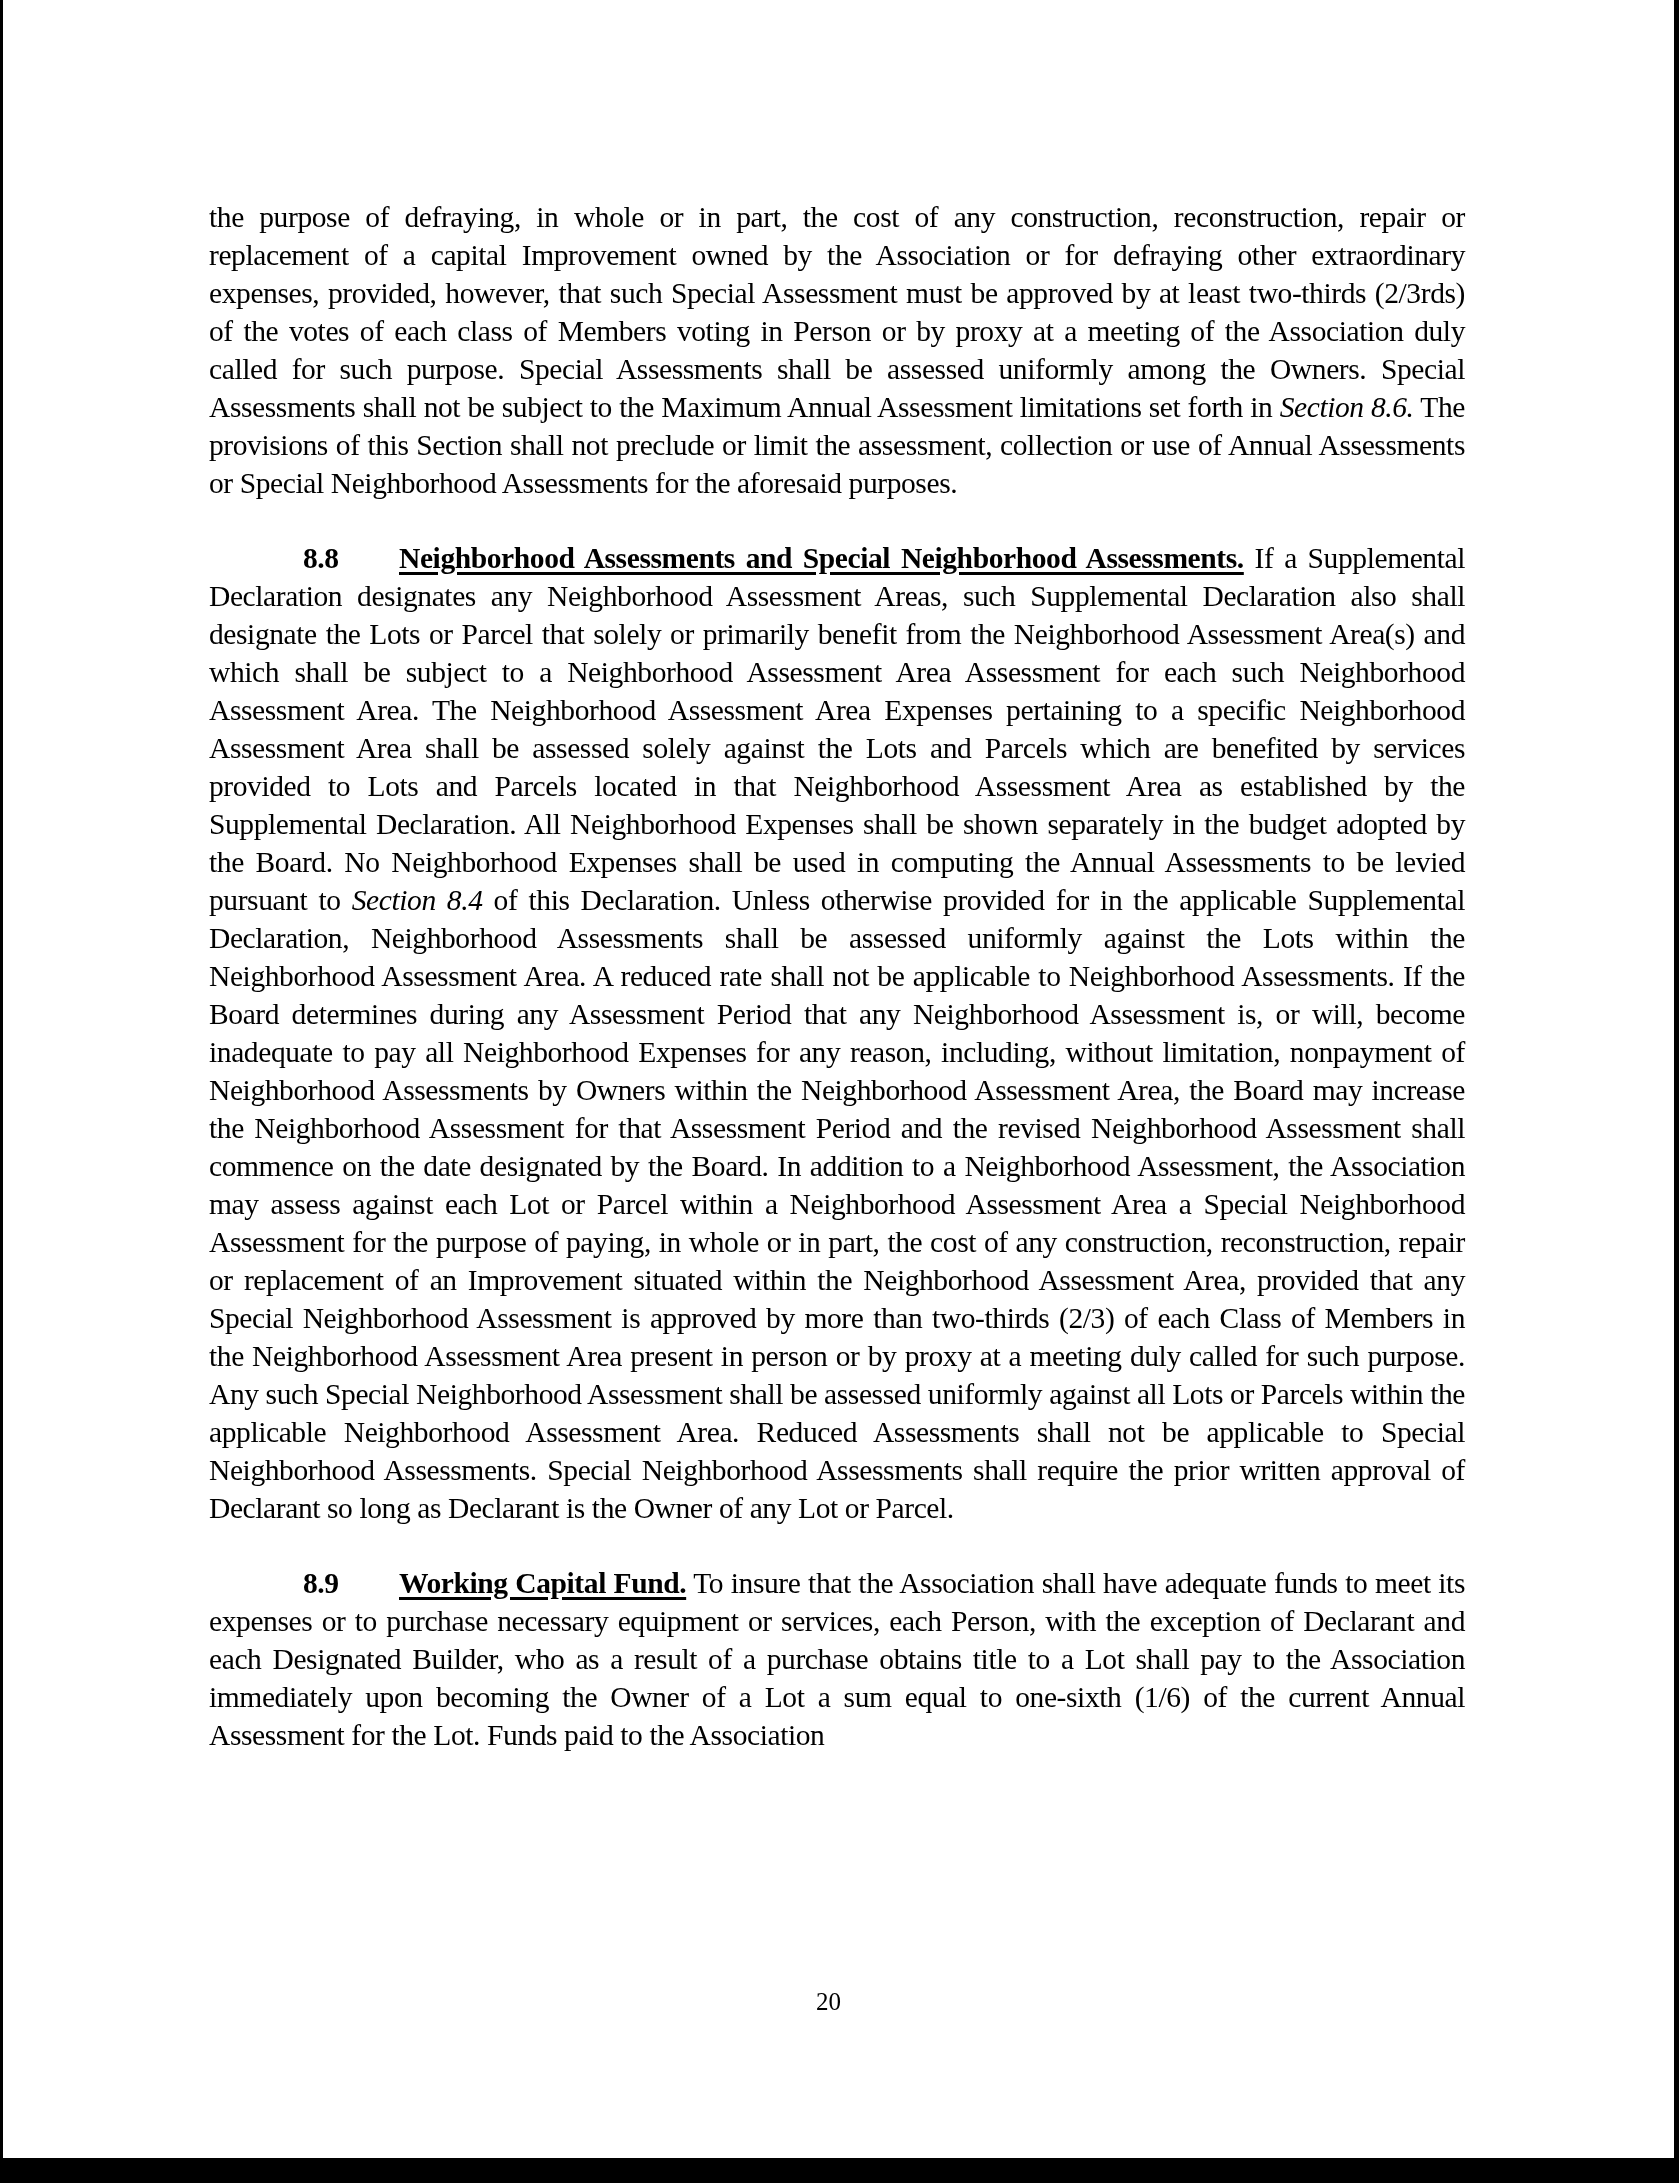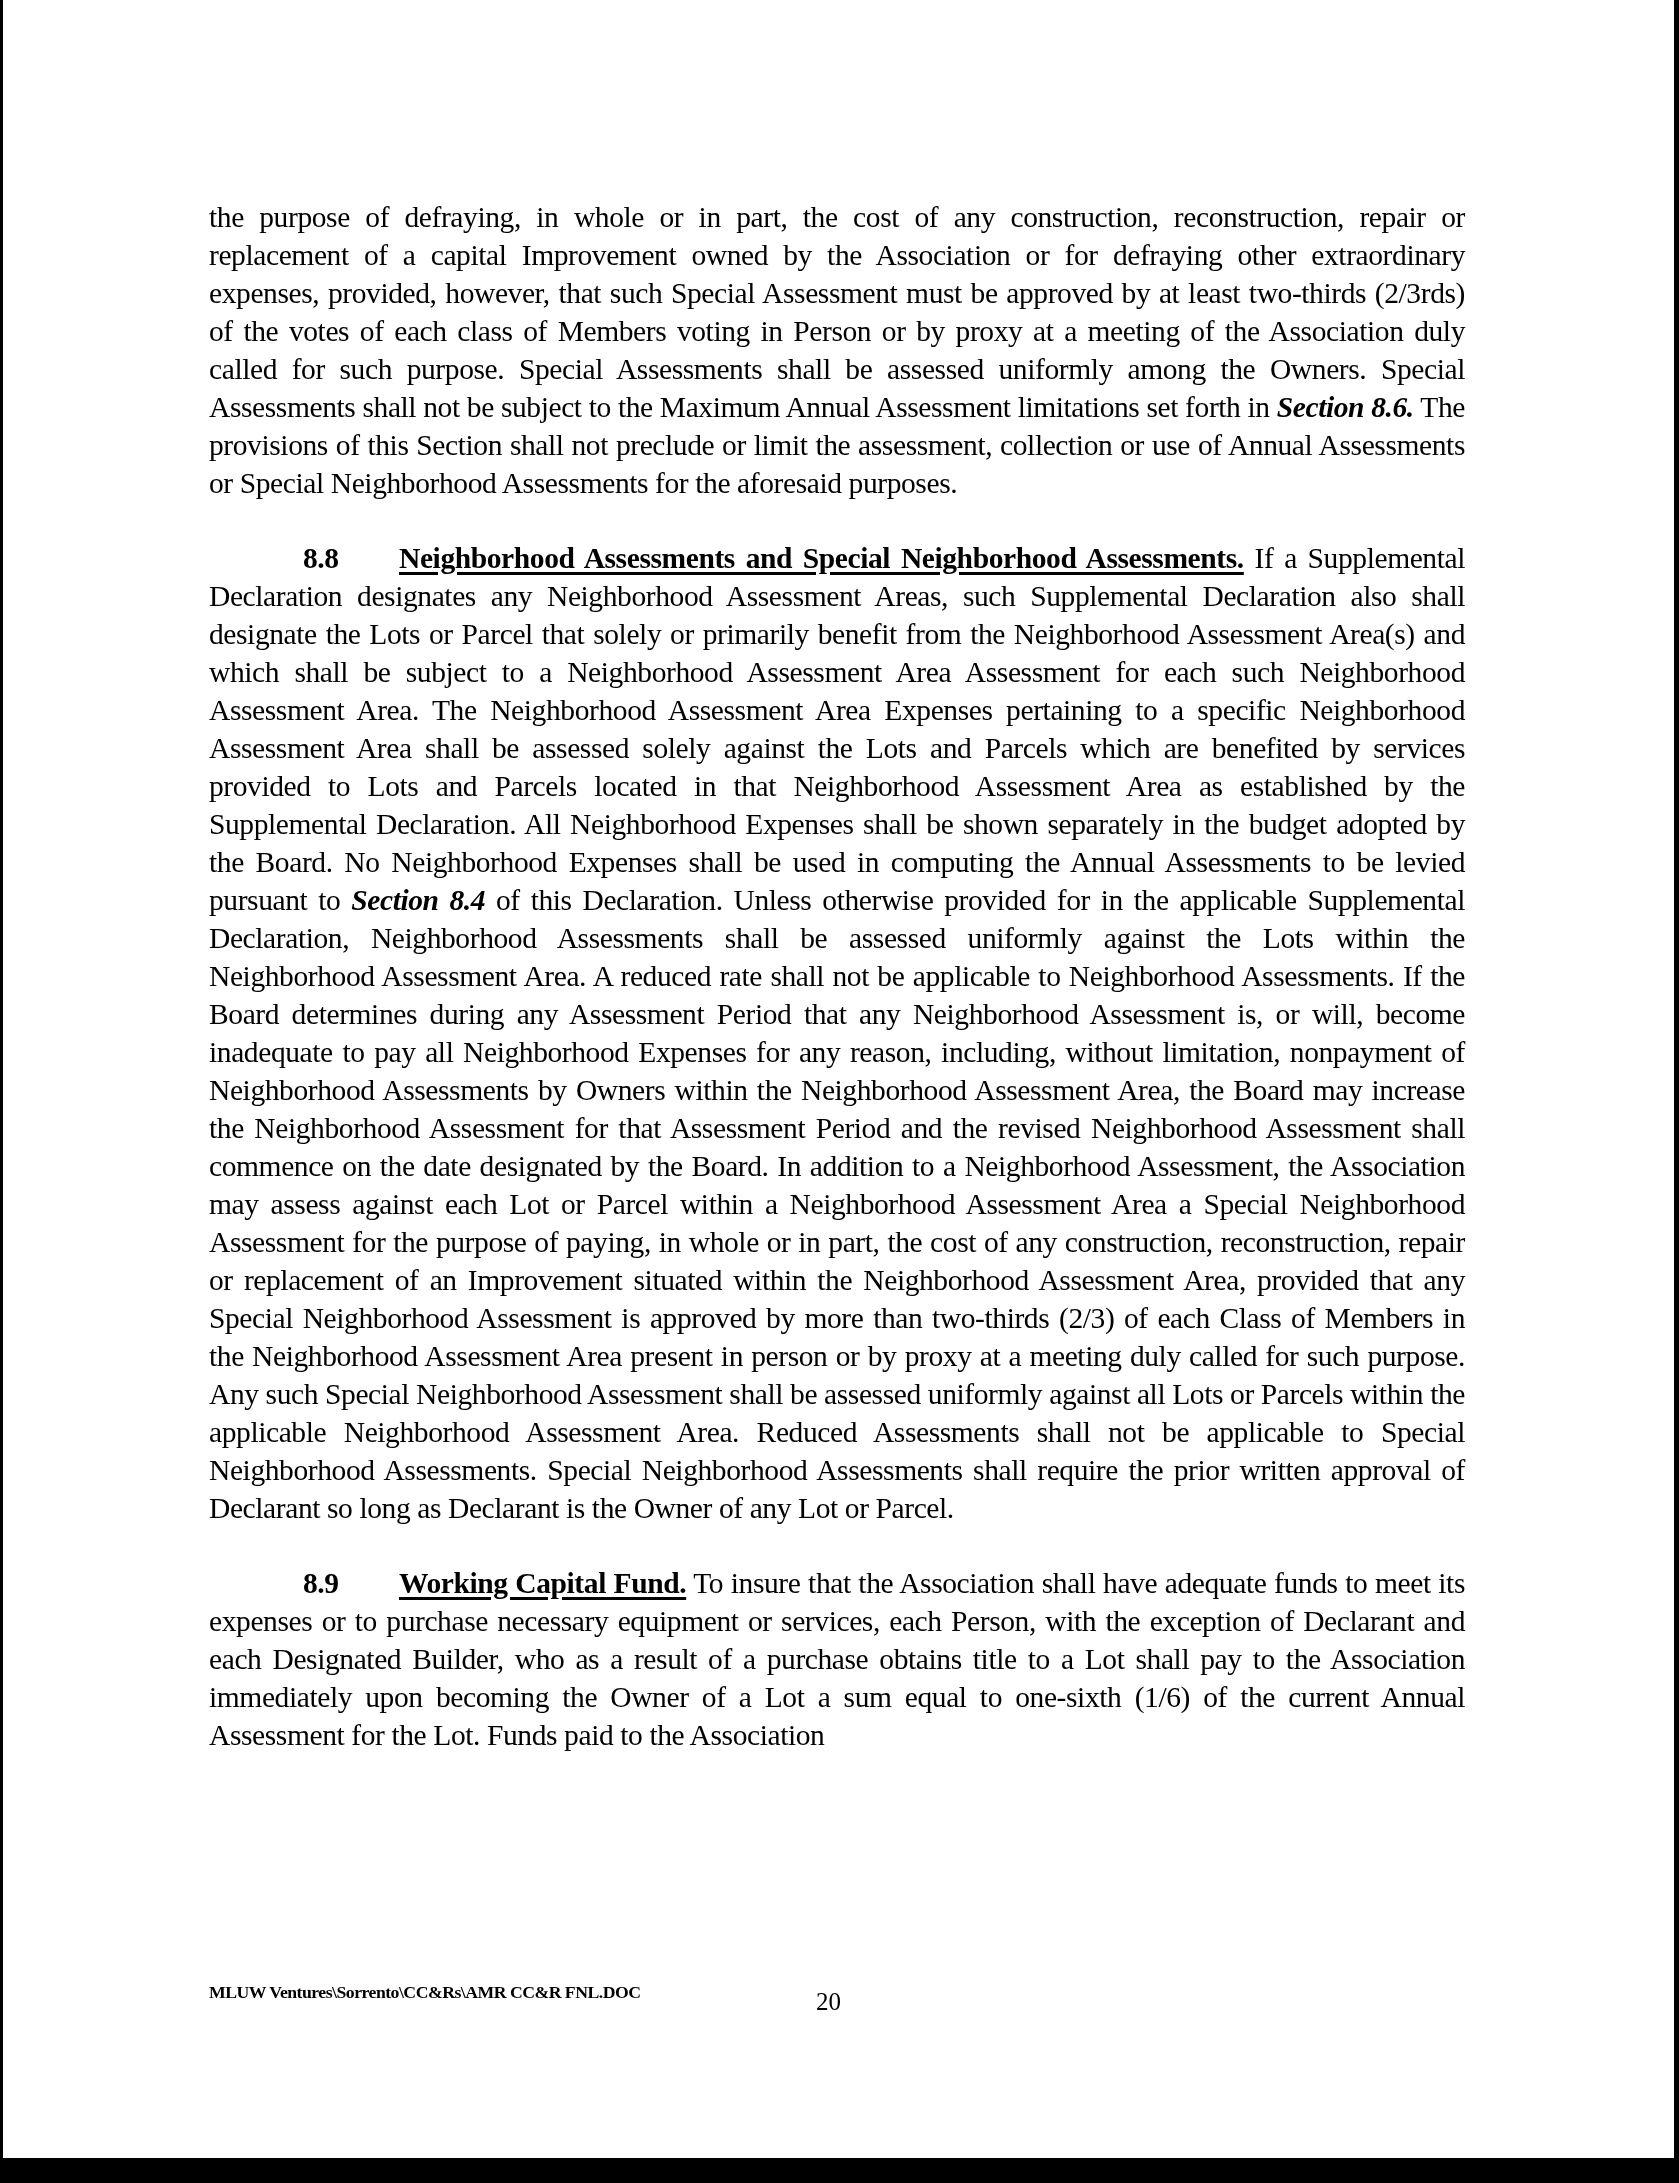--- a/index.html
+++ b/index.html
@@ -15,21 +15,21 @@
     position: absolute; left: 209px; top: 198px; width: 1256px;
   }
   .para {
     font-size: 29.5px; line-height: 38px; text-align: justify; margin: 0;
     letter-spacing: -0.4px;
   }
   .para + .para { margin-top: 37px; }
   .indent { display: inline-block; width: 94px; }
   .secnum { font-weight: bold; display: inline-block; width: 96px; }
   .sectitle { font-weight: bold; text-decoration: underline; text-decoration-thickness: 2.6px; text-underline-offset: 3.9px; }
-  .ref { font-weight: bold; font-style: italic; }
+  .ref { font-weight: normal; font-style: italic; }
   .footer { position: absolute; left: 209px; top: 1981px; width: 1256px; }
   .footer-left { font-size: 17.7px; line-height: 22px; font-weight: bold; letter-spacing: -0.5px; font-family: "Liberation Serif", serif; }
   .footer-page { position: absolute; left: 607px; top: 6.6px; font-size: 25px; }
 </style>
 </head>
 <body>
 
 <div class="border-left"></div>
 <div class="border-right"></div>
 <div class="border-bottom"></div>
@@ -38,17 +38,16 @@
 
   <p class="para"><span>the purpose of defraying, in whole or in part, the cost of any construction, reconstruction, repair or replacement of a capital Improvement owned by the Association or for defraying other extraordinary expenses, provided, however, that such Special Assessment must be approved by at least two-thirds (2/3rds) of the votes of each class of Members voting in Person or by proxy at a meeting of the Association duly called for such purpose.  Special Assessments shall be assessed uniformly among the Owners.  Special Assessments shall not be subject to the Maximum Annual Assessment limitations set forth in </span><span class="ref">Section 8.6.</span><span>  The provisions of this Section shall not preclude or limit the assessment, collection or use of Annual Assessments or Special Neighborhood Assessments for the aforesaid purposes.</span></p>
 
   <p class="para"><span class="indent"></span><span class="secnum">8.8</span><span class="sectitle">Neighborhood Assessments and Special Neighborhood Assessments.</span><span>  If a Supplemental Declaration designates any Neighborhood Assessment Areas, such Supplemental Declaration also shall designate the Lots or Parcel that solely or primarily benefit from the Neighborhood Assessment Area(s) and which shall be subject to a Neighborhood Assessment Area Assessment for each such Neighborhood Assessment Area. The Neighborhood Assessment Area Expenses pertaining to a specific Neighborhood Assessment Area shall be assessed solely against the Lots and Parcels which are benefited by services provided to Lots and Parcels located in that Neighborhood Assessment Area as established by the Supplemental Declaration.  All Neighborhood Expenses shall be shown separately in the budget adopted by the Board.  No Neighborhood Expenses shall be used in computing the Annual Assessments to be levied pursuant to </span><span class="ref">Section 8.4</span><span> of this Declaration.  Unless otherwise provided for in the applicable Supplemental Declaration, Neighborhood Assessments shall be assessed uniformly against the Lots within the Neighborhood Assessment Area.  A reduced rate shall not be applicable to Neighborhood Assessments.  If the Board determines during any Assessment Period that any Neighborhood Assessment is, or will, become inadequate to pay all Neighborhood Expenses for any reason, including, without limitation, nonpayment of Neighborhood Assessments by Owners within the Neighborhood Assessment Area, the Board may increase the Neighborhood Assessment for that Assessment Period and the revised Neighborhood Assessment shall commence on the date designated by the Board. In addition to a Neighborhood Assessment, the Association may assess against each Lot or Parcel within a Neighborhood Assessment Area a Special Neighborhood Assessment for the purpose of paying, in whole or in part, the cost of any construction, reconstruction, repair or replacement of an Improvement situated within the Neighborhood Assessment Area, provided that any Special Neighborhood Assessment is approved by more than two-thirds (2/3) of each Class of Members in the Neighborhood Assessment Area present in person or by proxy at a meeting duly called for such purpose.  Any such Special Neighborhood Assessment shall be assessed uniformly against all Lots or Parcels within the applicable Neighborhood Assessment Area.  Reduced Assessments shall not be applicable to Special Neighborhood Assessments.  Special Neighborhood Assessments shall require the prior written approval of Declarant so long as Declarant is the Owner of any Lot or Parcel.</span></p>
 
   <p class="para"><span class="indent"></span><span class="secnum">8.9</span><span class="sectitle">Working Capital Fund.</span><span>  To insure that the Association shall have adequate funds to meet its expenses or to purchase necessary equipment or services, each Person, with the exception of Declarant and each Designated Builder, who as a result of a purchase obtains title to a Lot shall pay to the Association immediately upon becoming the Owner of a Lot a sum equal to one-sixth (1/6) of the current Annual Assessment for the Lot.  Funds paid to the Association</span></p>
 </div>
 
 <div class="footer">
   <div class="footer-left">
-    <div>MLUW Ventures\Sorrento\CC&amp;Rs\AMR CC&amp;R FNL.DOC</div>
   </div>
   <div class="footer-page">20</div>
 </div>
 
 
 </body></html>

